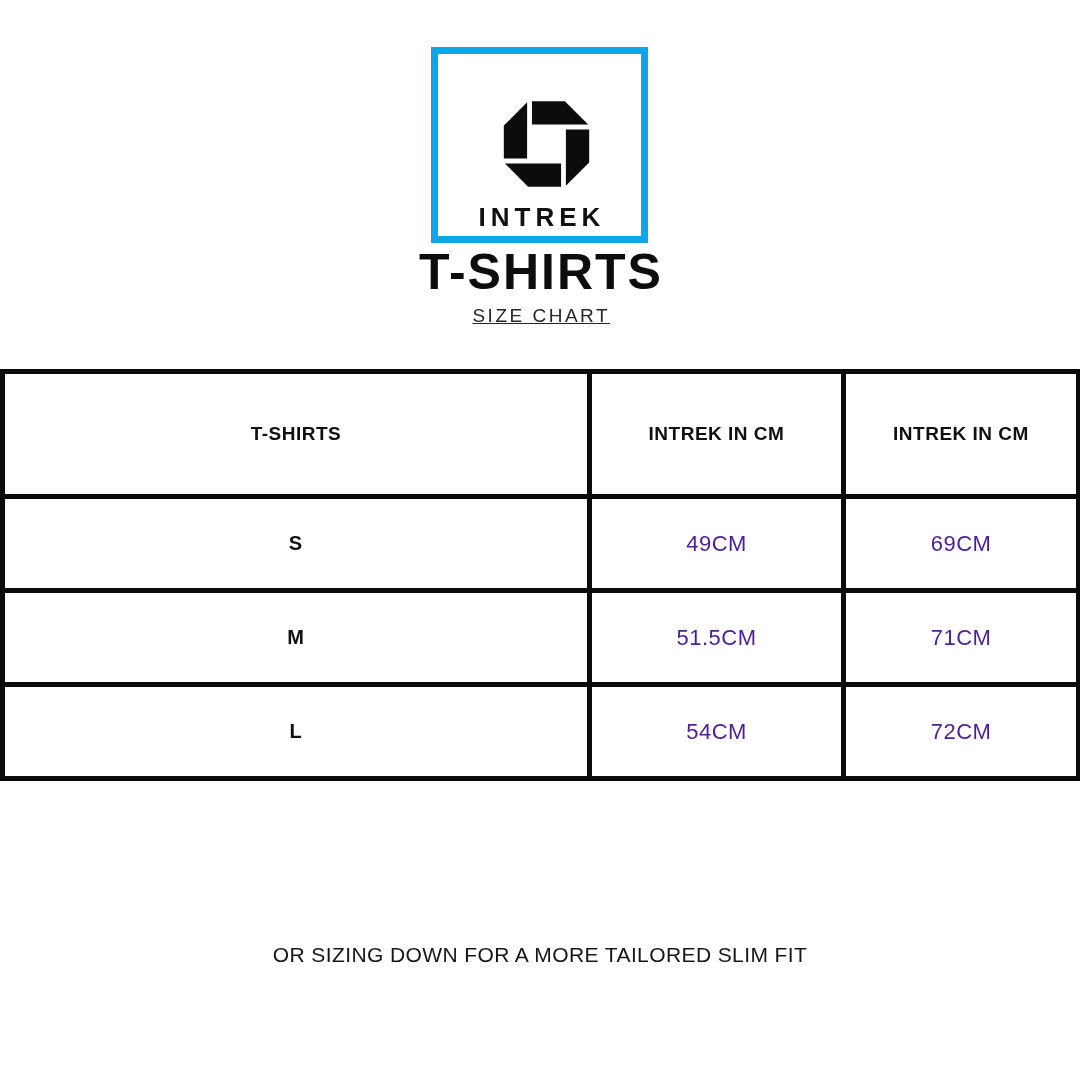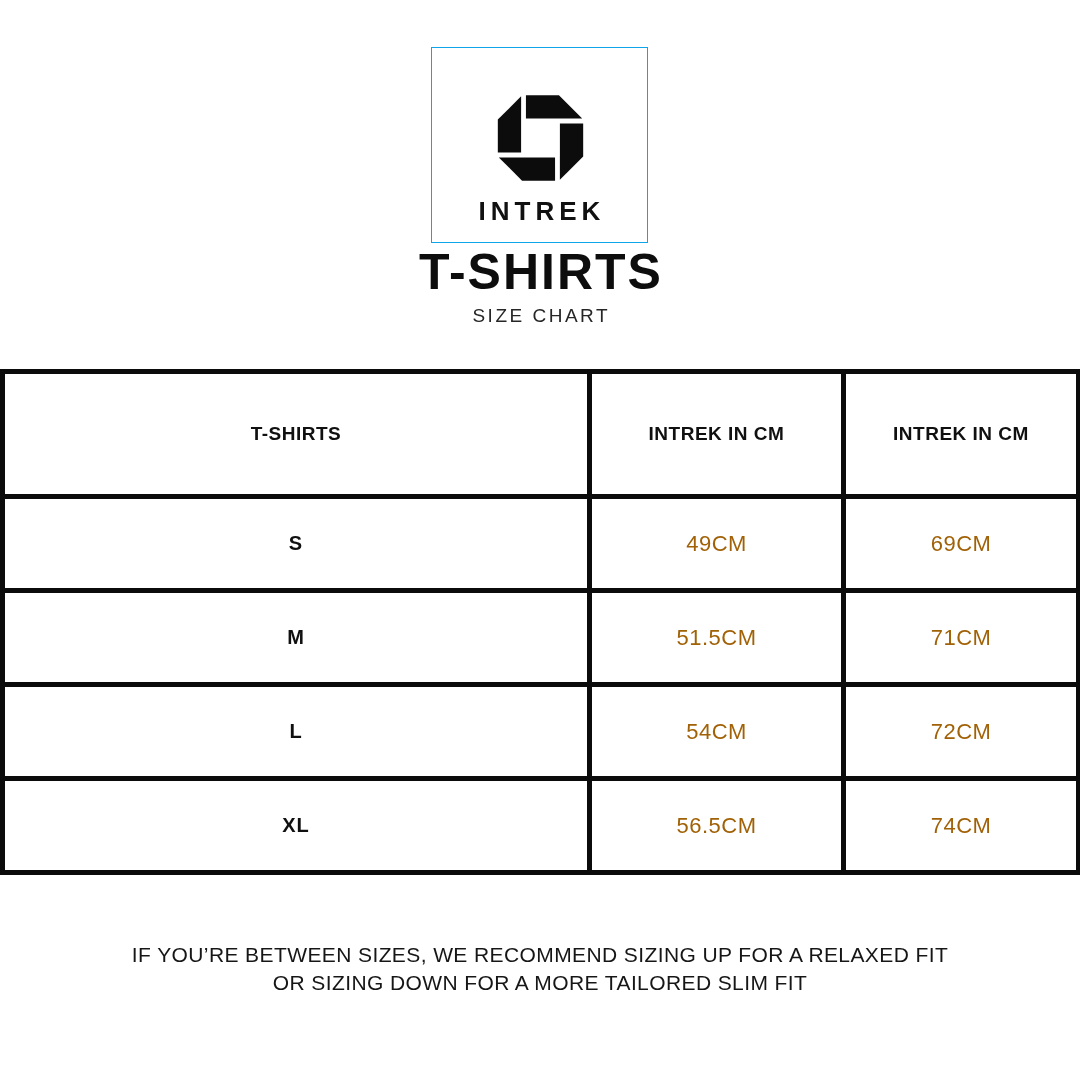--- a/index.html
+++ b/index.html
@@ -9,21 +9,21 @@
     font-family:"Liberation Sans", sans-serif;
     position:relative;
     overflow:hidden;
     color:#111111;
   }
 
   
   .logo-block {
     position:absolute; left:431px; top:47px;
     width:217px; height:196px;
-    border:1px solid #0ea5e9;
+    border:7px solid #0ea5e9;
     box-sizing:border-box;
   }
   .logo-mark {
     position:absolute; left:60px; top:41px;
     width:97px; height:98px;
     display:block;
   }
   .brand-name {
     position:absolute; left:0; right:0; top:148px;
     text-align:center;
@@ -43,20 +43,21 @@
     white-space:nowrap;
   }
   .page-subtitle {
     position:absolute; left:0; right:0; top:305px;
     text-align:center;
     font-size:19px;
     font-weight:400;
     letter-spacing:2.5px; text-indent:2.5px;
     color:#262626;
     white-space:nowrap;
+    text-decoration:underline;
   }
 
   table.size-table {
     position:absolute; left:0; top:369px;
     width:1076px;
     border-collapse:collapse;
     table-layout:fixed;
   }
   .size-table th, .size-table td {
     border:5px solid #0b0b0b;
@@ -76,21 +77,21 @@
   .size-cell {
     font-size:20px;
     font-weight:700;
     letter-spacing:1px;
     color:#101010;
   }
   .value-cell {
     font-size:22px;
     font-weight:400;
     letter-spacing:0.5px;
-    color:#a16207;
+    color:#4c1d95;
   }
 
   .footer-note {
     position:absolute; left:0; right:0; top:941px;
     text-align:center;
     font-size:21px;
     line-height:27.5px;
     letter-spacing:0.4px;
     color:#161616;
   }
@@ -135,24 +136,18 @@
     <tr>
       <td class="size-cell">M</td>
       <td class="value-cell">51.5CM</td>
       <td class="value-cell">71CM</td>
     </tr>
     <tr>
       <td class="size-cell">L</td>
       <td class="value-cell">54CM</td>
       <td class="value-cell">72CM</td>
     </tr>
-    <tr>
-      <td class="size-cell">XL</td>
-      <td class="value-cell">56.5CM</td>
-      <td class="value-cell">74CM</td>
-    </tr>
   </tbody>
 </table>
 
 <div class="footer-note">
-  <div>IF YOU’RE BETWEEN SIZES, WE RECOMMEND SIZING UP FOR A RELAXED FIT</div>
   <div>OR SIZING DOWN FOR A MORE TAILORED SLIM FIT</div>
 </div>
 
 </body></html>

